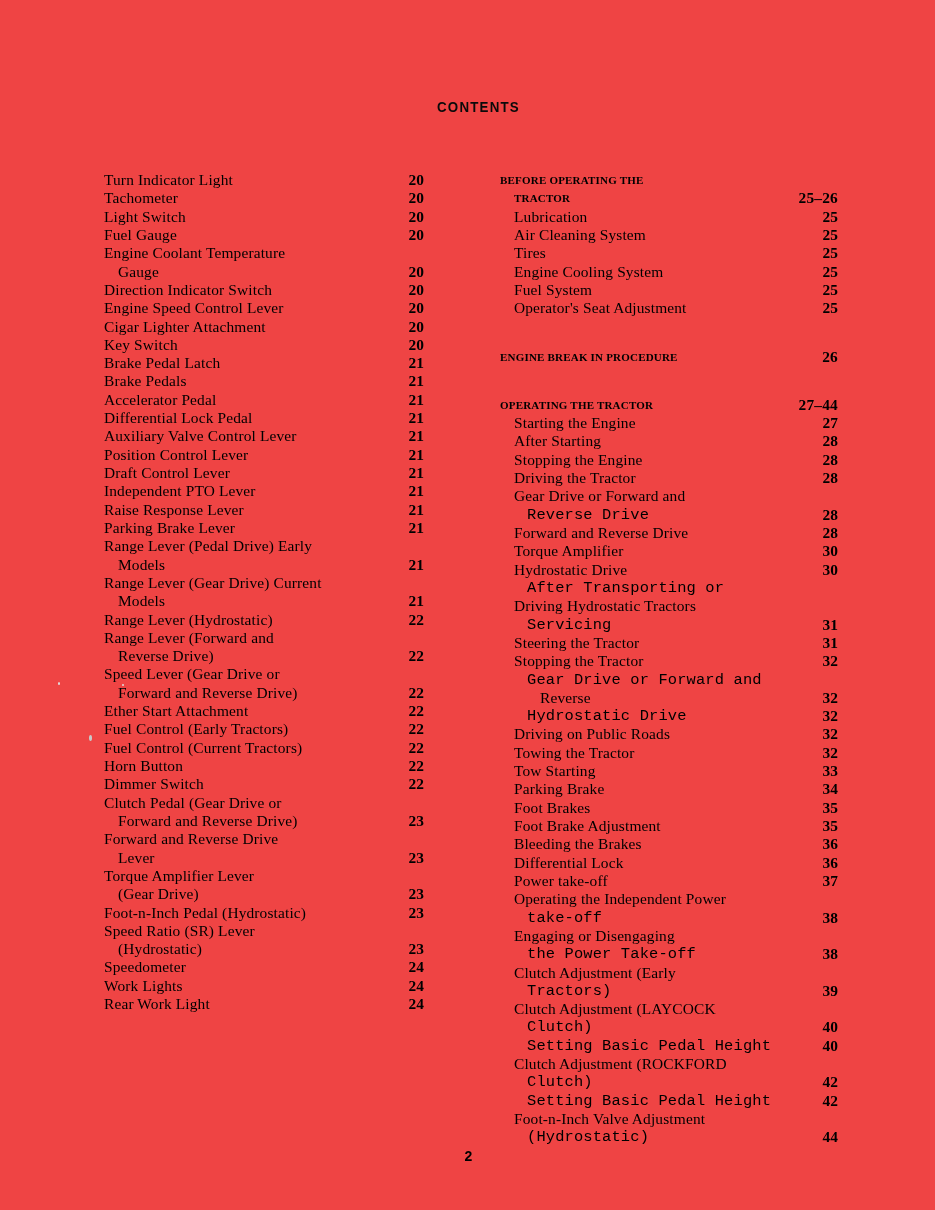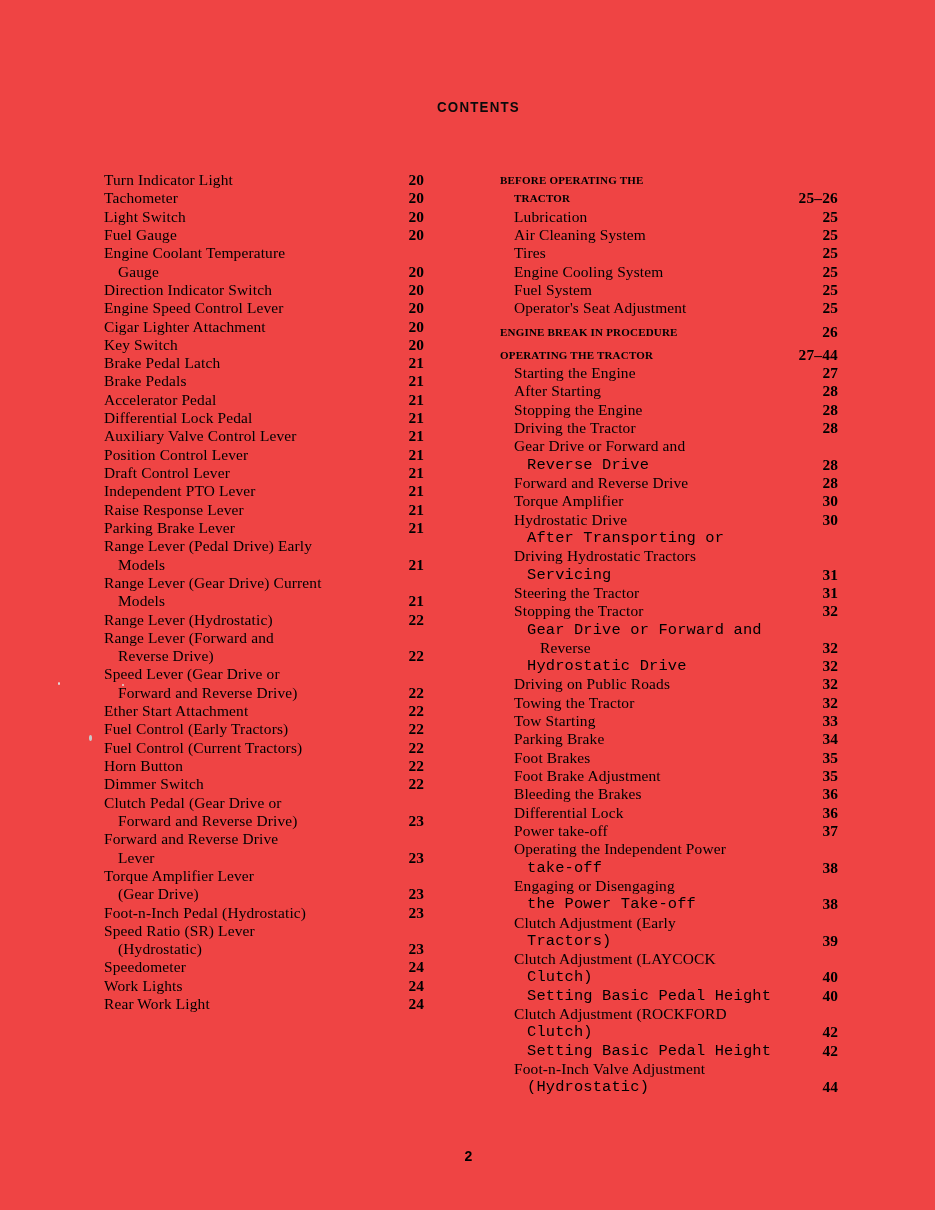--- a/index.html
+++ b/index.html
@@ -75,21 +75,21 @@
 
   
   .entry.head .title,
   .entry.head .page {
     font-weight: bold;
     letter-spacing: 0.2px;
   }
   .entry.head .title { font-size: 11px; }
 
   
-  .entry.gap-before { margin-top: 5px; }
+  .entry.gap-before { margin-top: 30px; }
 
   
   #folio {
     position: absolute;
     left: 0;
     top: 1148px;
     width: 937px;
     text-align: center;
     font-family: "Liberation Sans", sans-serif;
     font-weight: bold;

